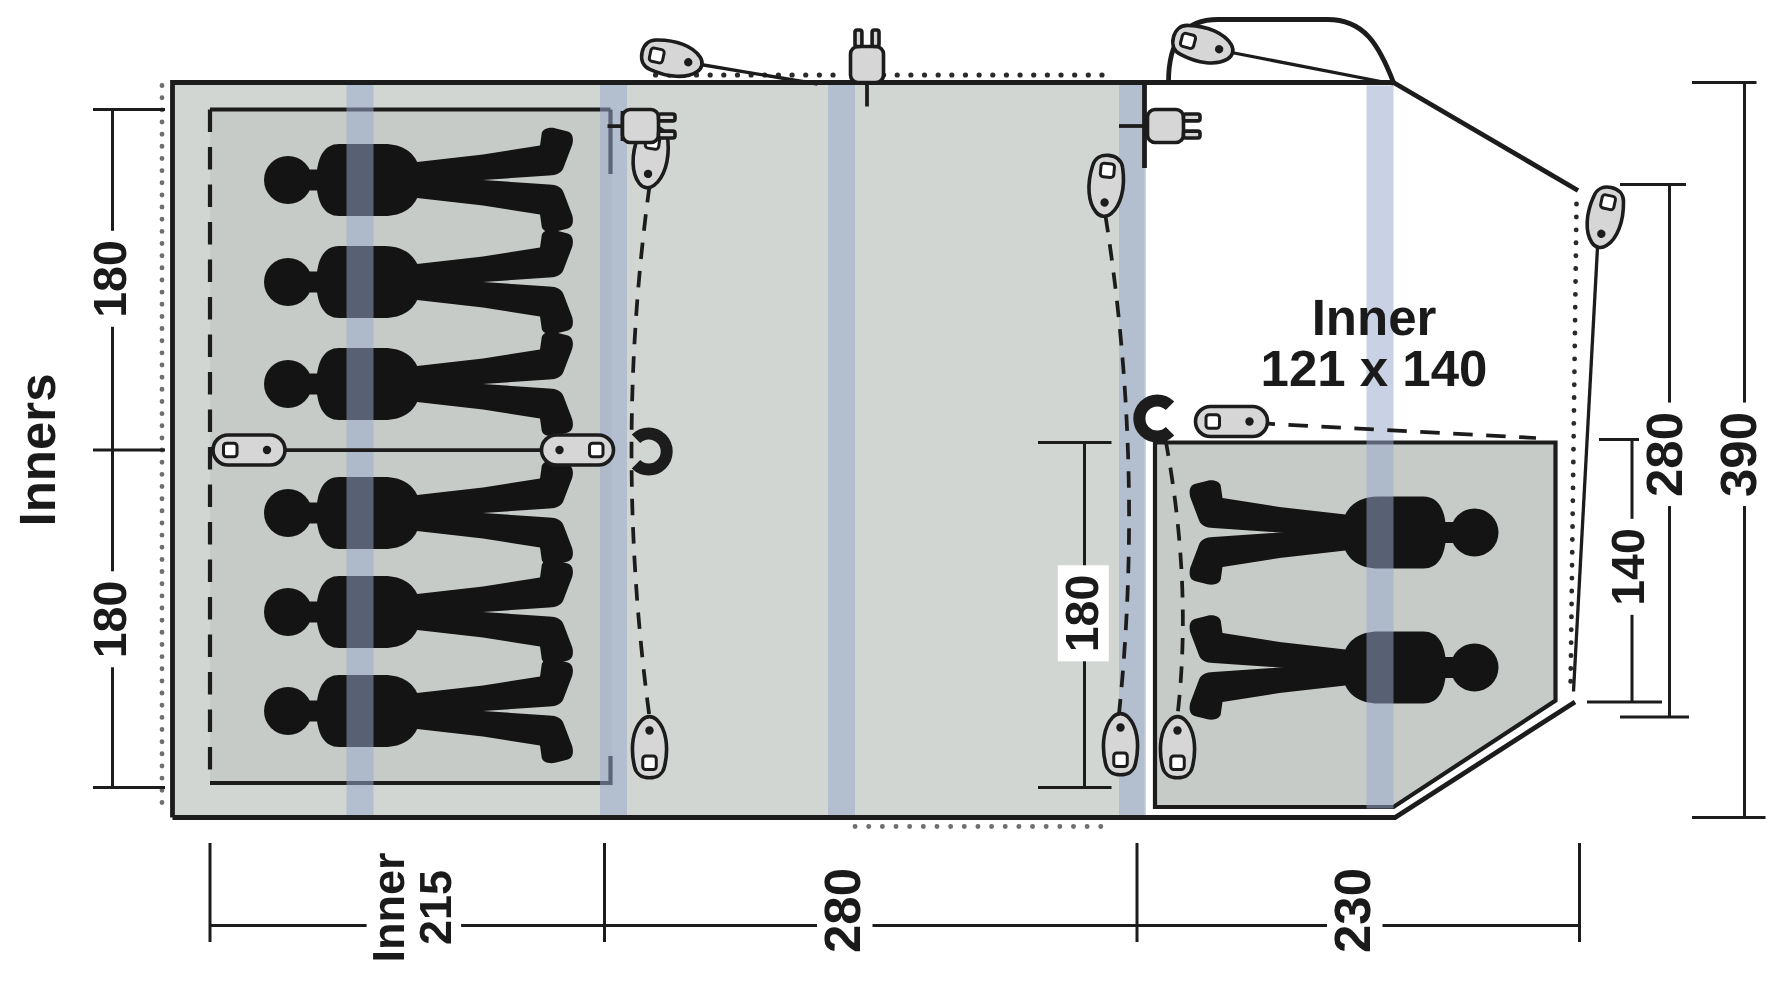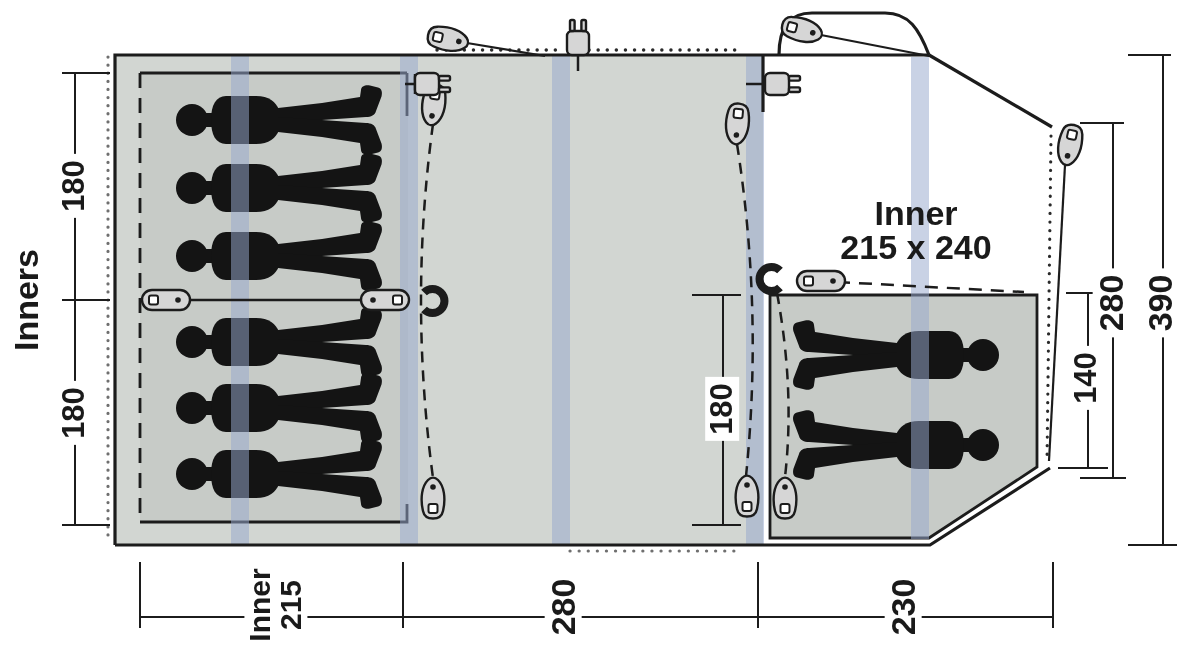--- a/index.html
+++ b/index.html
@@ -155,21 +155,21 @@
   </g>
 </svg>
 
 <div class="lbl rot fs-xl" style="left:26px;top:300px;">Inners</div>
 
 <div class="lbl rot fs-l bgw" style="left:74px;top:186px;">180</div>
 <div class="lbl rot fs-l bgw" style="left:74px;top:413px;">180</div>
 <div class="lbl rot fs-l bgw" style="left:722px;top:409px;">180</div>
 
 <div class="lbl fs-xl" style="left:916px;top:213px;">Inner</div>
-<div class="lbl fs-xl" style="left:916px;top:247px;">215 x 240</div>
+<div class="lbl fs-xl" style="left:916px;top:247px;">121 x 140</div>
 
 <div class="lbl rot fs-l bgw" style="left:1086px;top:378px;">140</div>
 <div class="lbl rot fs-xl bgw" style="left:1111px;top:303px;">280</div>
 <div class="lbl rot fs-xl bgw" style="left:1160px;top:303px;">390</div>
 
 <div class="lbl rot fs-m bgw" style="left:276px;top:605px;">
   <div>Inner</div>
   <div>215</div>
 </div>
 <div class="lbl rot fs-xl bgw" style="left:563px;top:607px;">280</div>

